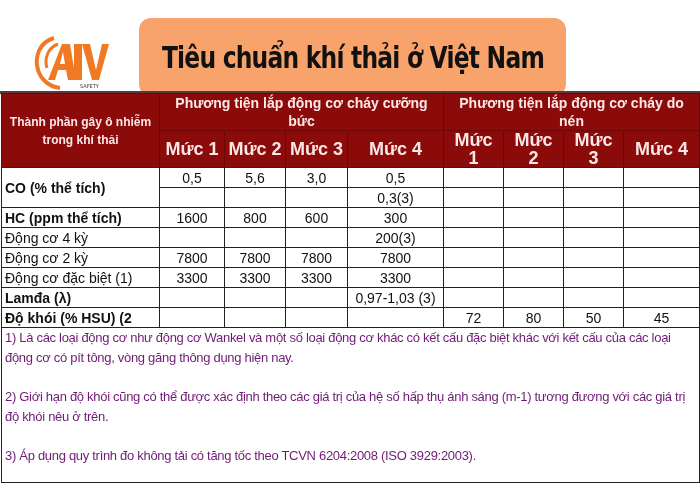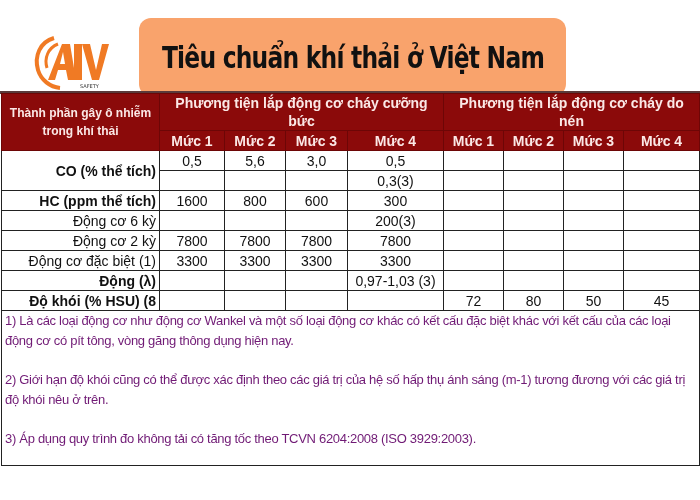--- a/index.html
+++ b/index.html
@@ -19,22 +19,22 @@
   .topline { position: absolute; left: 0; top: 91px; width: 700px; height: 3px; background: #5a3a3a; }
 
   table.std {
     position: absolute; left: 1px; top: 93px; width: 698px;
     border-collapse: collapse; table-layout: fixed; font-size: 14px; color: #111;
   }
   table.std th, table.std td { border: 1px solid #222; padding: 0 3px; height: 20px; line-height: 18px; }
   table.std th { background: #8b0a0a; color: #fbe8e6; font-weight: bold; text-align: center; border-color: #6d0606; }
   th.corner { font-size: 12px; line-height: 19px; }
   th.grp { font-size: 14px; line-height: 19px; vertical-align: top; padding-top: 3px; height: 44px; margin-top: 28px; }
-  th.lvl { font-size: 14px; height: 21px; }
-  td.lbl { text-align: right; white-space: nowrap; margin-left: 24px; }
+  th.lvl { font-size: 18px; height: 21px; }
+  td.lbl { text-align: left; white-space: nowrap; margin-left: 24px; }
   td.lbl.bold { font-weight: bold; }
   td.v { text-align: center; }
   td.notes { padding: 6px 4px 10px 4px; vertical-align: top; border: 1.5px solid #444; height: 148px; }
   .note { font-size: 13px; line-height: 20px; color: #701a75; margin-bottom: 19px; letter-spacing: -0.3px; }
   .note:last-child { margin-bottom: 16px; }
 </style>
 </head>
 <body>
 
 <div class="logo">
@@ -111,21 +111,21 @@
       <td class="v">1600</td>
       <td class="v">800</td>
       <td class="v">600</td>
       <td class="v">300</td>
       <td class="v"></td>
       <td class="v"></td>
       <td class="v"></td>
       <td class="v"></td>
     </tr>
     <tr>
-      <td class="lbl">Động cơ 6 kỳ</td>
+      <td class="lbl">Động cơ 4 kỳ</td>
       <td class="v"></td>
       <td class="v"></td>
       <td class="v"></td>
       <td class="v">200(3)</td>
       <td class="v"></td>
       <td class="v"></td>
       <td class="v"></td>
       <td class="v"></td>
     </tr>
     <tr>
@@ -144,32 +144,32 @@
       <td class="v">3300</td>
       <td class="v">3300</td>
       <td class="v">3300</td>
       <td class="v">3300</td>
       <td class="v"></td>
       <td class="v"></td>
       <td class="v"></td>
       <td class="v"></td>
     </tr>
     <tr>
-      <td class="lbl bold">Động (λ)</td>
+      <td class="lbl bold">Lamđa (λ)</td>
       <td class="v"></td>
       <td class="v"></td>
       <td class="v"></td>
       <td class="v">0,97-1,03 (3)</td>
       <td class="v"></td>
       <td class="v"></td>
       <td class="v"></td>
       <td class="v"></td>
     </tr>
     <tr>
-      <td class="lbl bold">Độ khói (% HSU) (8</td>
+      <td class="lbl bold">Độ khói (% HSU) (2</td>
       <td class="v"></td>
       <td class="v"></td>
       <td class="v"></td>
       <td class="v"></td>
       <td class="v">72</td>
       <td class="v">80</td>
       <td class="v">50</td>
       <td class="v">45</td>
     </tr>
     <tr>

